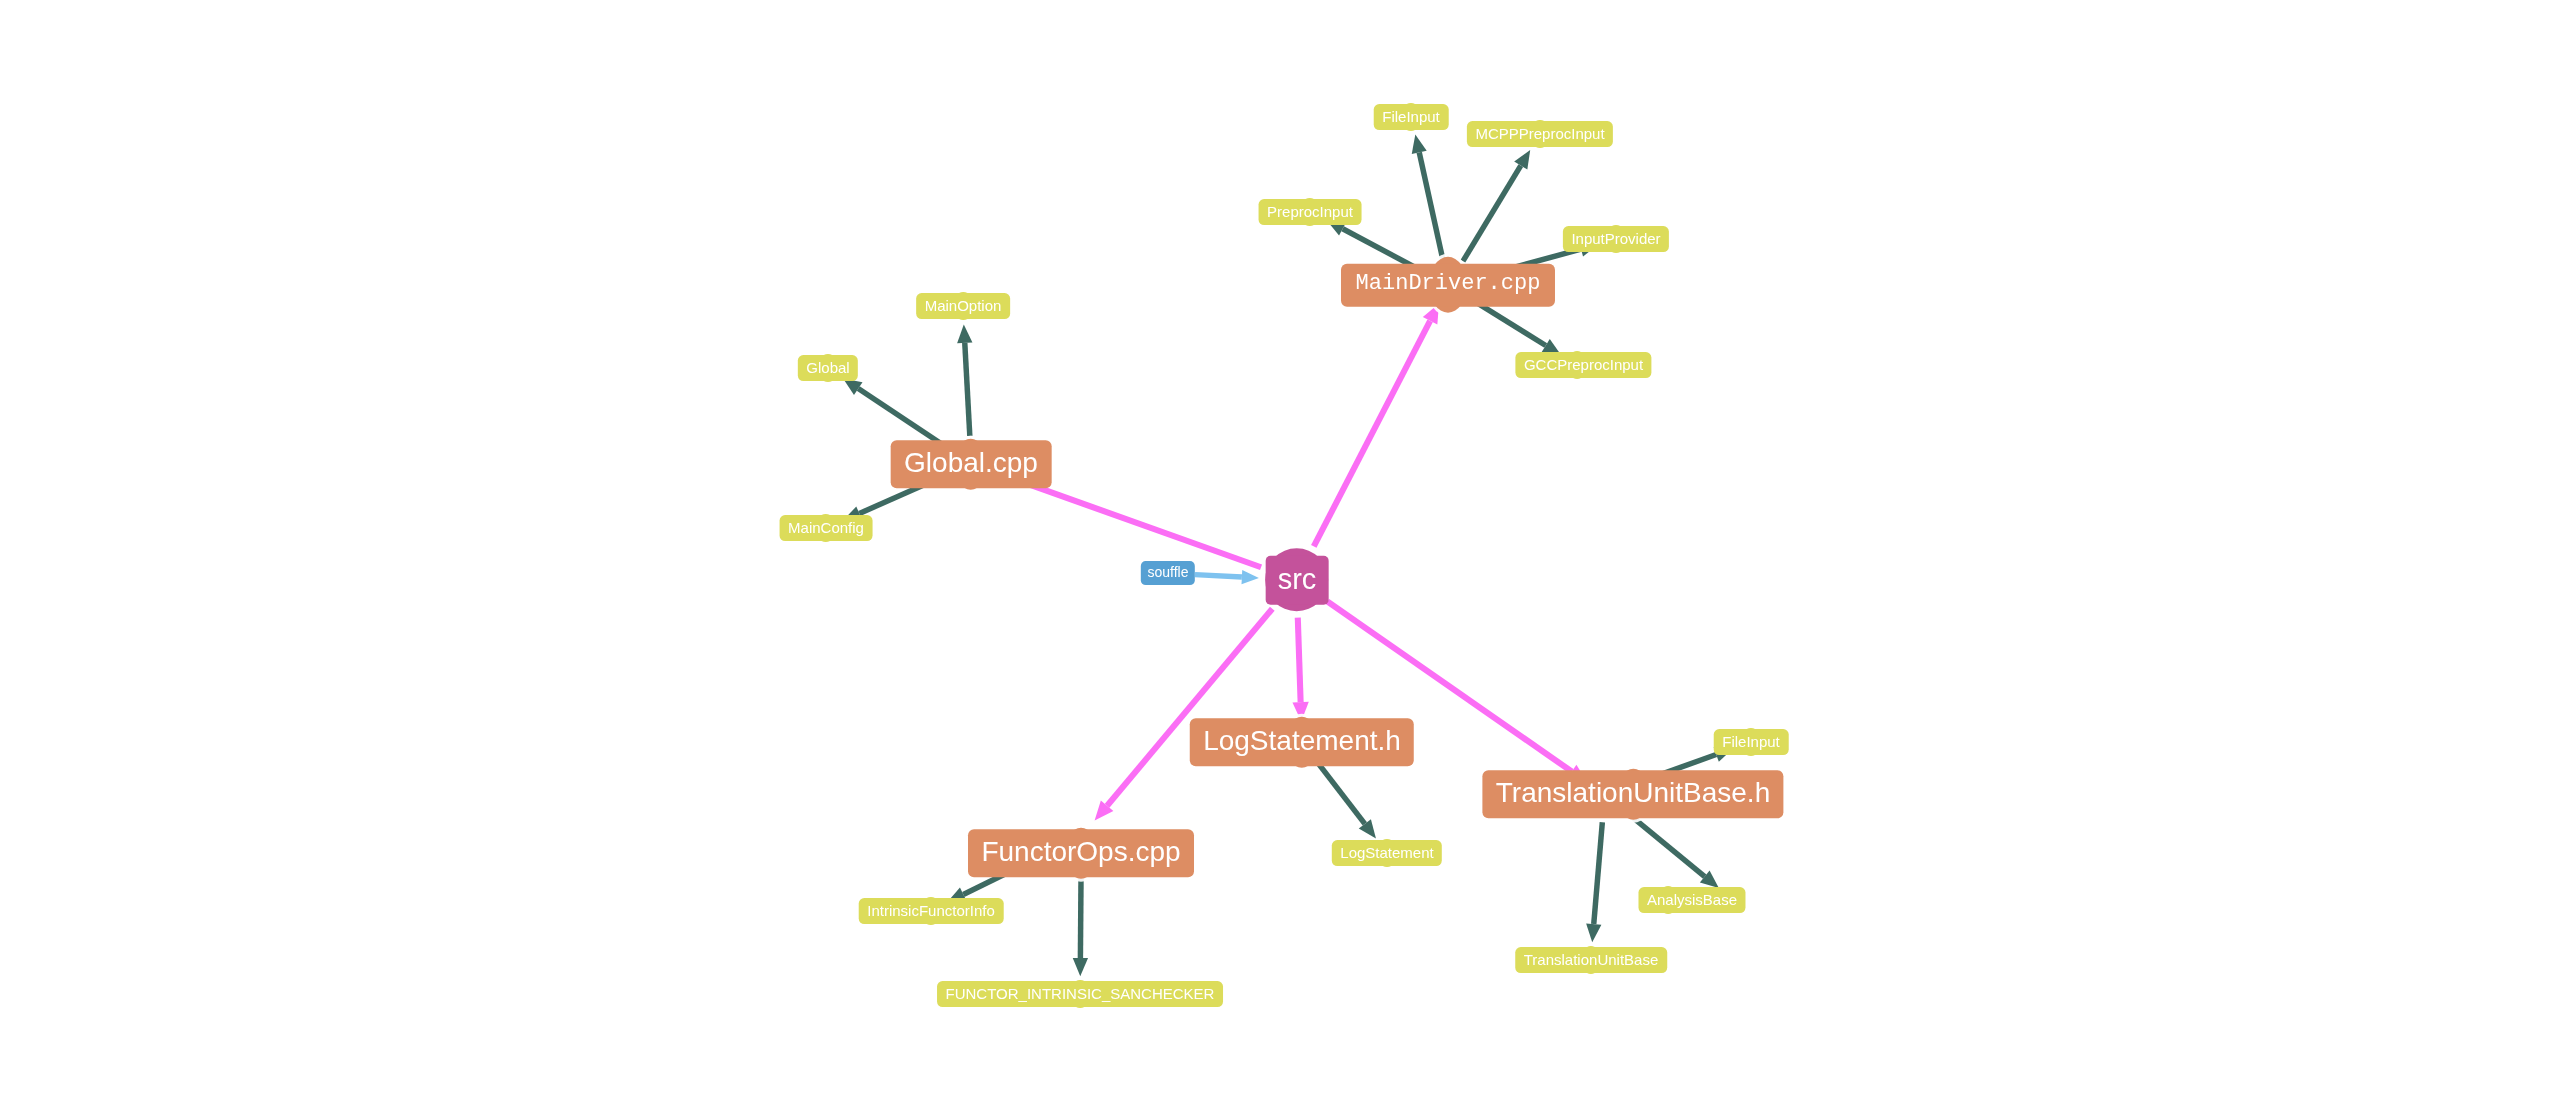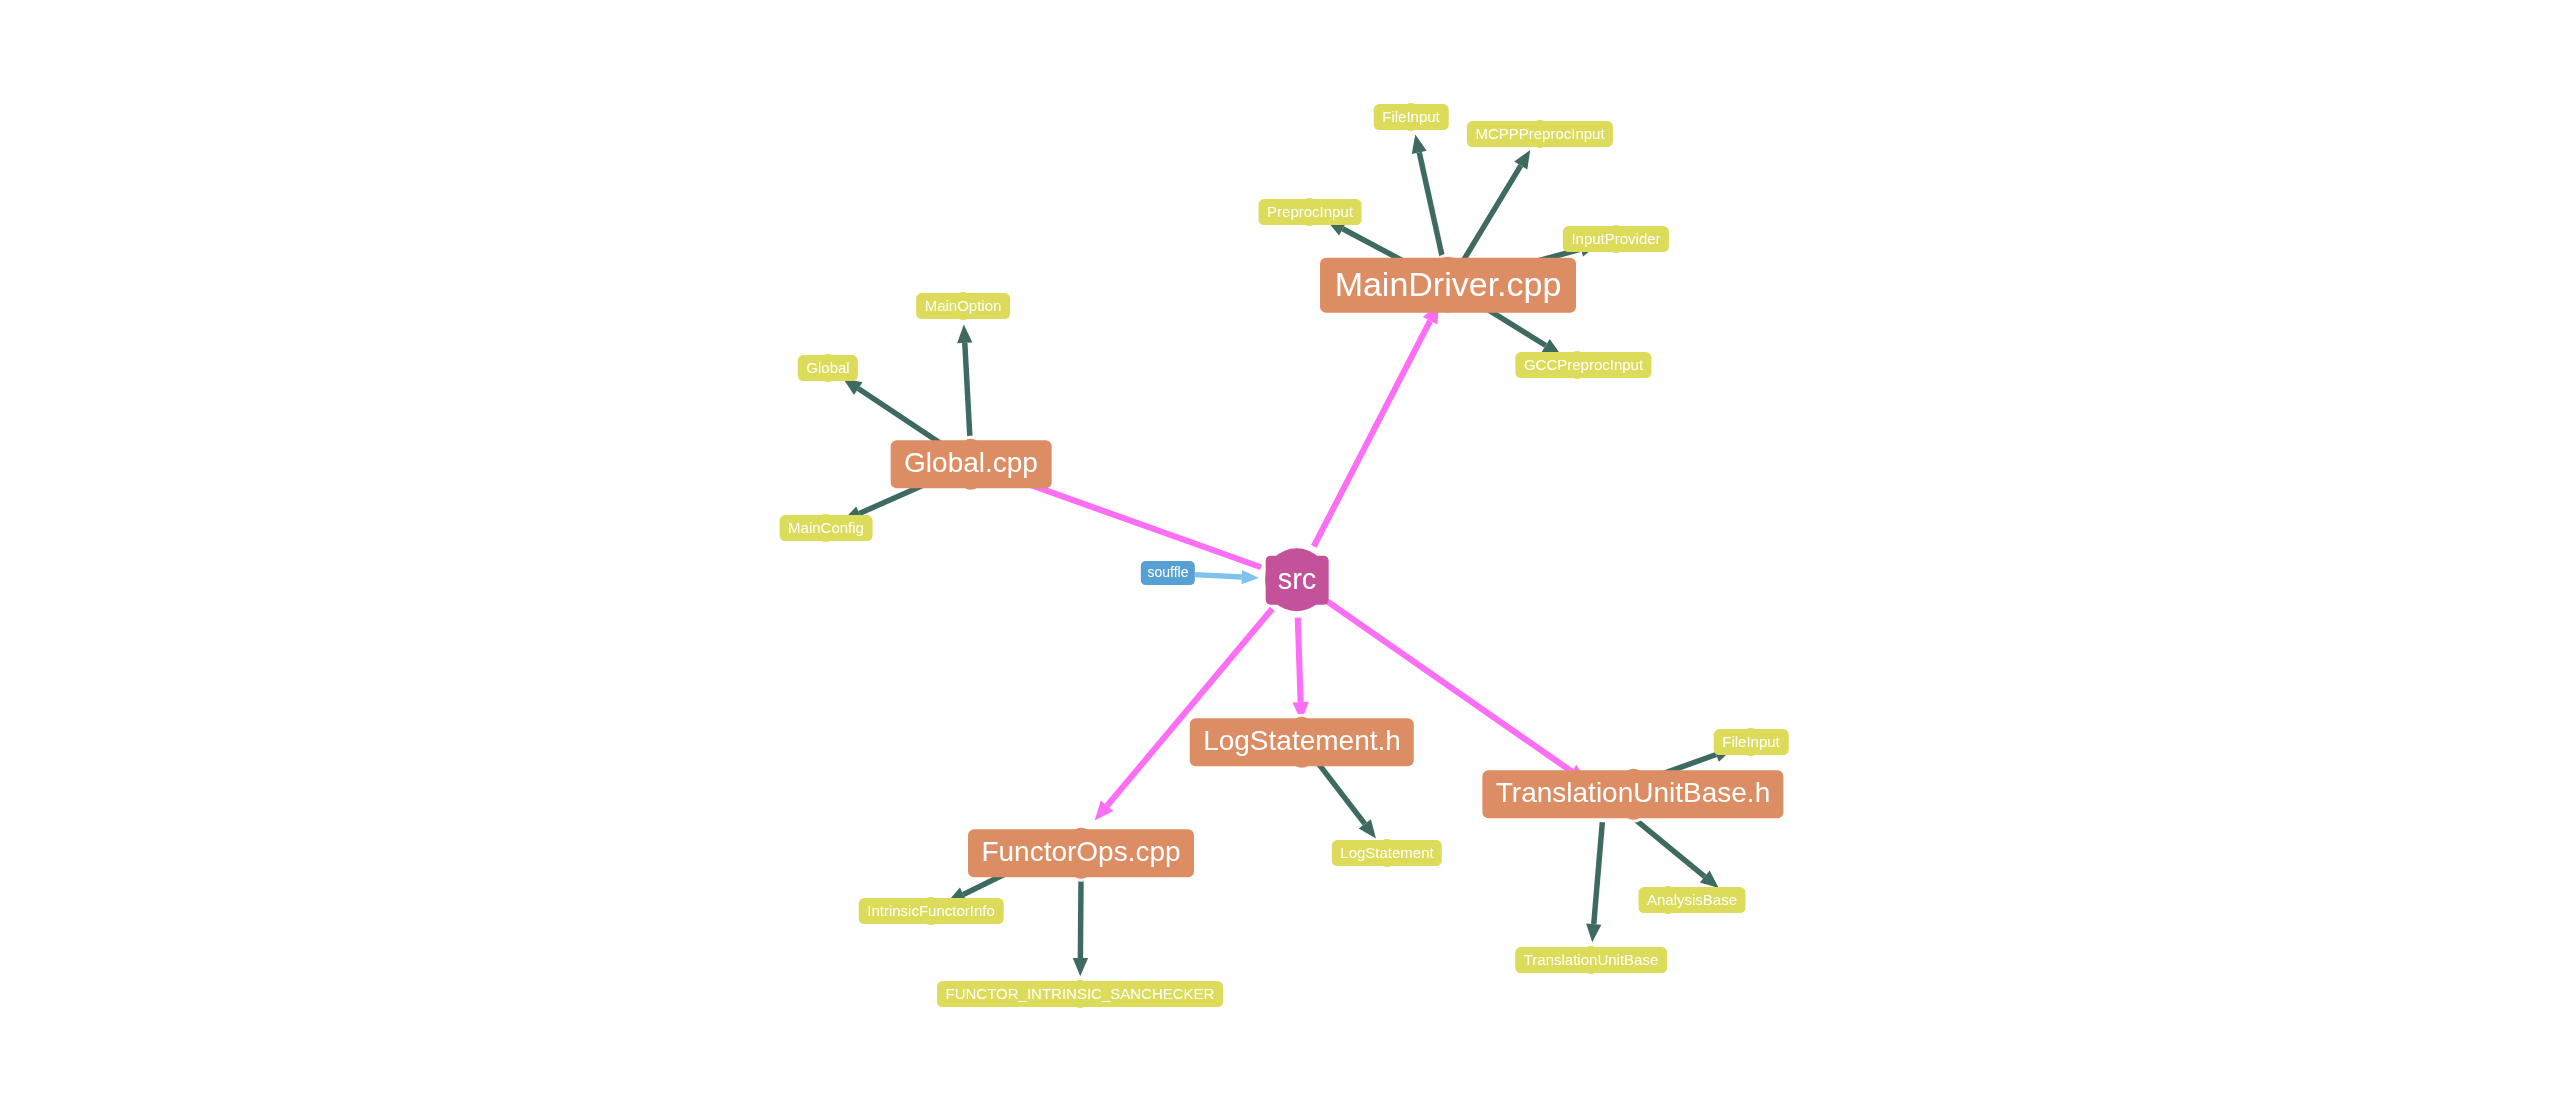--- a/index.html
+++ b/index.html
@@ -23,21 +23,21 @@
     color:#ffffff;
     white-space:nowrap;
     line-height:1;
     display:block;
     text-align:center;
   }
   
   .k-file .blob{background:#dd8d63;width:34px;height:51px;}
   .k-file .lbl{background:#dd8d63;font-size:28px;padding:8.5px 13.4px 11px;}
   .k-file.big .blob{width:38px;height:56px;}
-  .k-file.big .lbl{font-size:34px;padding:9px 14.6px 11.5px;}
+  .k-file.big .lbl{font-size:22px;padding:9px 14.6px 11.5px;font-family:Liberation Mono, monospace;}
   
   .k-sym .blob{background:#dcdc5a;width:20.7px;height:28px;}
   .k-sym .lbl{background:#dcdc5a;font-size:15px;padding:4.9px 8.5px 6px;border-radius:5.5px;}
   
   .k-root .blob{background:#c4529b;width:63px;height:63px;border-radius:50%;}
   .k-root .lbl{background:#c4529b;font-size:29px;padding:8.5px 12px 11px;border-radius:4.9px;}
   
   .k-ext .blob{background:#56a0d3;width:17px;height:22px;}
   .k-ext .lbl{background:#56a0d3;font-size:14px;padding:4.3px 6.7px 5.5px;border-radius:4.9px;}
 </style>

